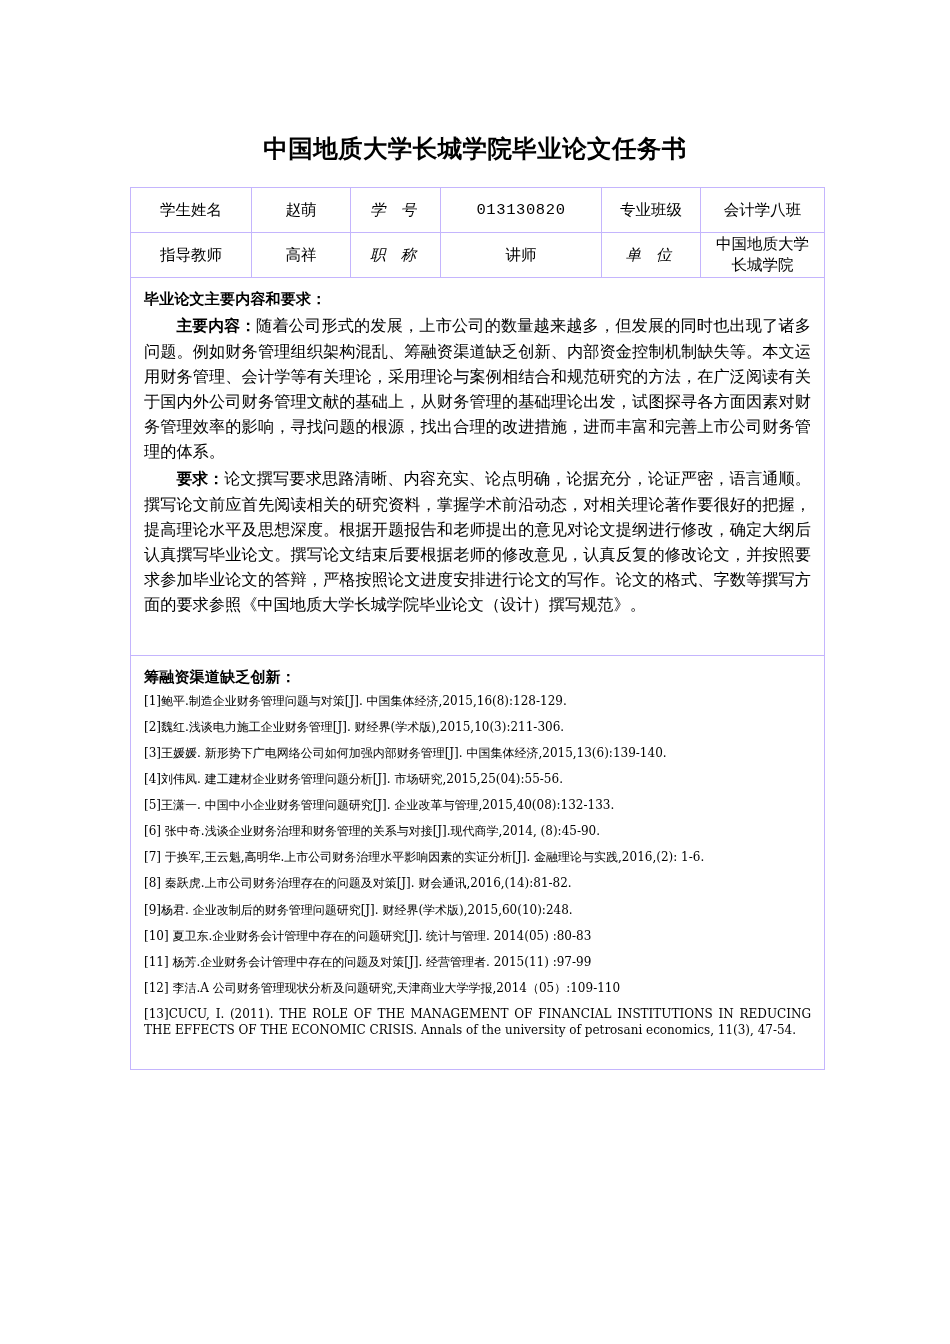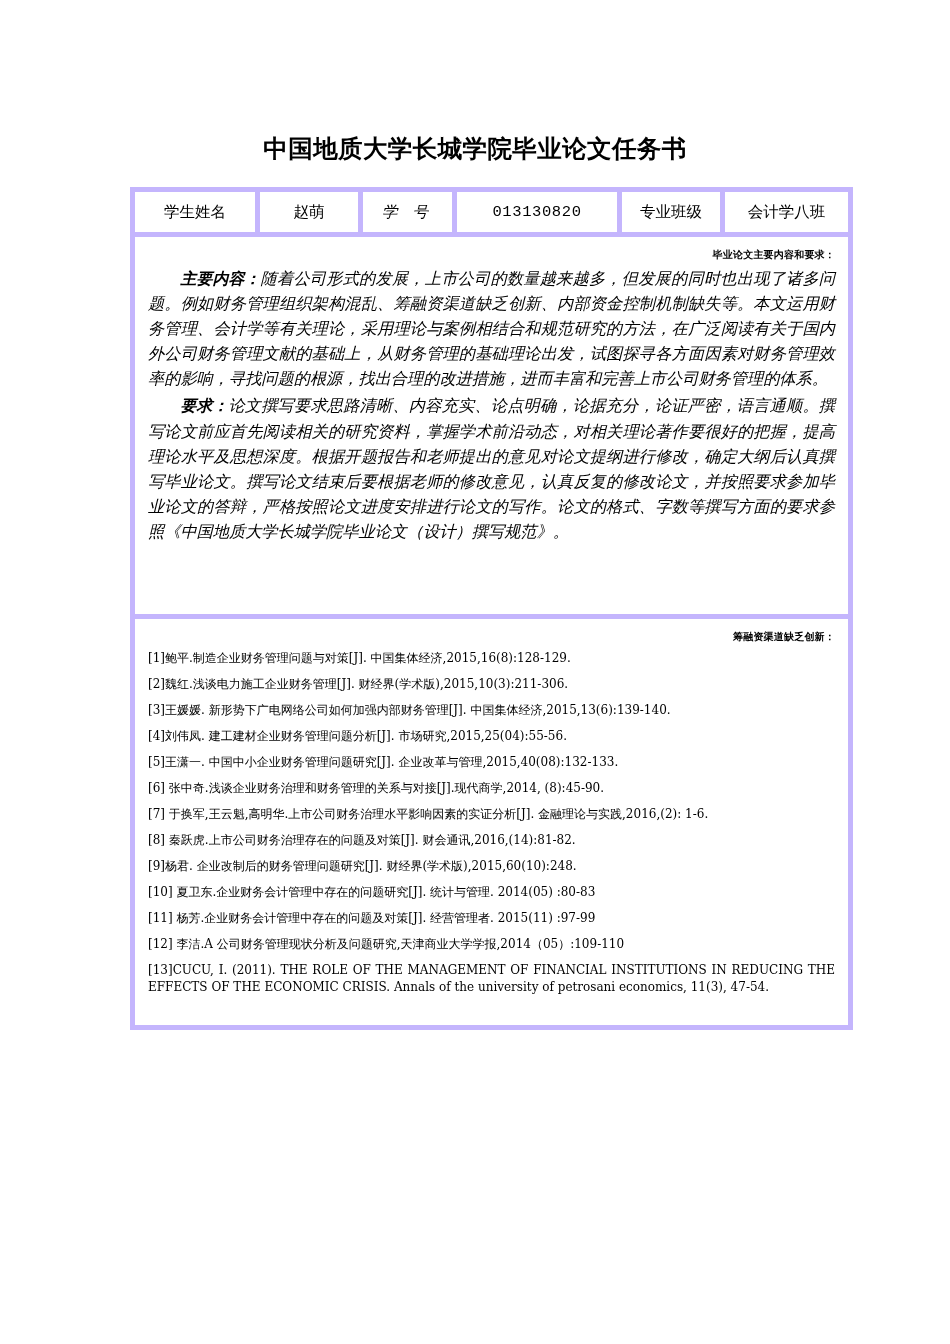--- a/index.html
+++ b/index.html
@@ -36,21 +36,21 @@
   }
   table.form {
     position: absolute;
     left: 130px;
     top: 187px;
     width: 688px;
     border-collapse: collapse;
     table-layout: fixed;
   }
   table.form td {
-    border: 5px solid #c4b5fd;
+    border: 1px solid #c4b5fd;
     font-size: 15.5px;
     padding: 0;
     vertical-align: middle;
     text-align: center;
     line-height: 1.35;
   }
   .c1 { width: 120px; }
   .c2 { width: 98px; }
   .c3 { width: 89px; }
   .c4 { width: 160px; }
@@ -69,33 +69,31 @@
   .twoline { line-height: 1.32; }
 
   .bigcell {
     text-align: left !important;
     vertical-align: top !important;
     padding: 11px 13px 10px 13px !important;
   }
   .section-head {
     font-family: "DejaVu Sans", "Liberation Sans", sans-serif;
     font-weight: bold;
-    font-size: 10px;
+    font-size: 15px;
     margin: 0 0 4px 0;
     letter-spacing: 0.2px;
-    text-align: right;
   }
   p.body-para {
     margin: 0 0 2px 0;
     font-size: 16.2px;
     line-height: 1.55;
     text-align: justify;
     text-justify: inter-ideograph;
     text-indent: 2em;
-    font-style: italic;
   }
   p.body-para .lead {
     font-family: "DejaVu Sans", "Liberation Sans", sans-serif;
     font-weight: bold;
     font-size: 15.8px;
   }
   .content-cell-inner {
     min-height: 356px;
   }
   ul.refs {
@@ -126,20 +124,31 @@
   <table class="form">
     <tbody>
         <tr class="row-h">
       <td class="c1">学生姓名</td>
       <td class="c2">赵萌</td>
       <td class="c3 sp">学  号</td>
       <td class="c4 num">013130820</td>
       <td class="c5">专业班级</td>
       <td class="c6">会计学八班</td>
     </tr>
+    <tr class="row-h">
+      <td class="c1">指导教师</td>
+      <td class="c2">高祥</td>
+      <td class="c3 sp">职  称</td>
+      <td class="c4">讲师</td>
+      <td class="c5 sp">单  位</td>
+      <td class="c6 twoline">
+        <div>中国地质大学</div>
+        <div>长城学院</div>
+      </td>
+    </tr>
     <tr>
       <td colspan="6" class="bigcell">
         <div class="content-cell-inner">
           <div class="section-head">毕业论文主要内容和要求：</div>
           <p class="body-para"><span class="lead">主要内容：</span><span>随着公司形式的发展，上市公司的数量越来越多，但发展的同时也出现了诸多问题。例如财务管理组织架构混乱、筹融资渠道缺乏创新、内部资金控制机制缺失等。本文运用财务管理、会计学等有关理论，采用理论与案例相结合和规范研究的方法，在广泛阅读有关于国内外公司财务管理文献的基础上，从财务管理的基础理论出发，试图探寻各方面因素对财务管理效率的影响，寻找问题的根源，找出合理的改进措施，进而丰富和完善上市公司财务管理的体系。</span></p>
           <p class="body-para"><span class="lead">要求：</span><span>论文撰写要求思路清晰、内容充实、论点明确，论据充分，论证严密，语言通顺。撰写论文前应首先阅读相关的研究资料，掌握学术前沿动态，对相关理论著作要很好的把握，提高理论水平及思想深度。根据开题报告和老师提出的意见对论文提纲进行修改，确定大纲后认真撰写毕业论文。撰写论文结束后要根据老师的修改意见，认真反复的修改论文，并按照要求参加毕业论文的答辩，严格按照论文进度安排进行论文的写作。论文的格式、字数等撰写方面的要求参照《中国地质大学长城学院毕业论文（设计）撰写规范》。</span></p>
         </div>
       </td>
     </tr>
     <tr>

